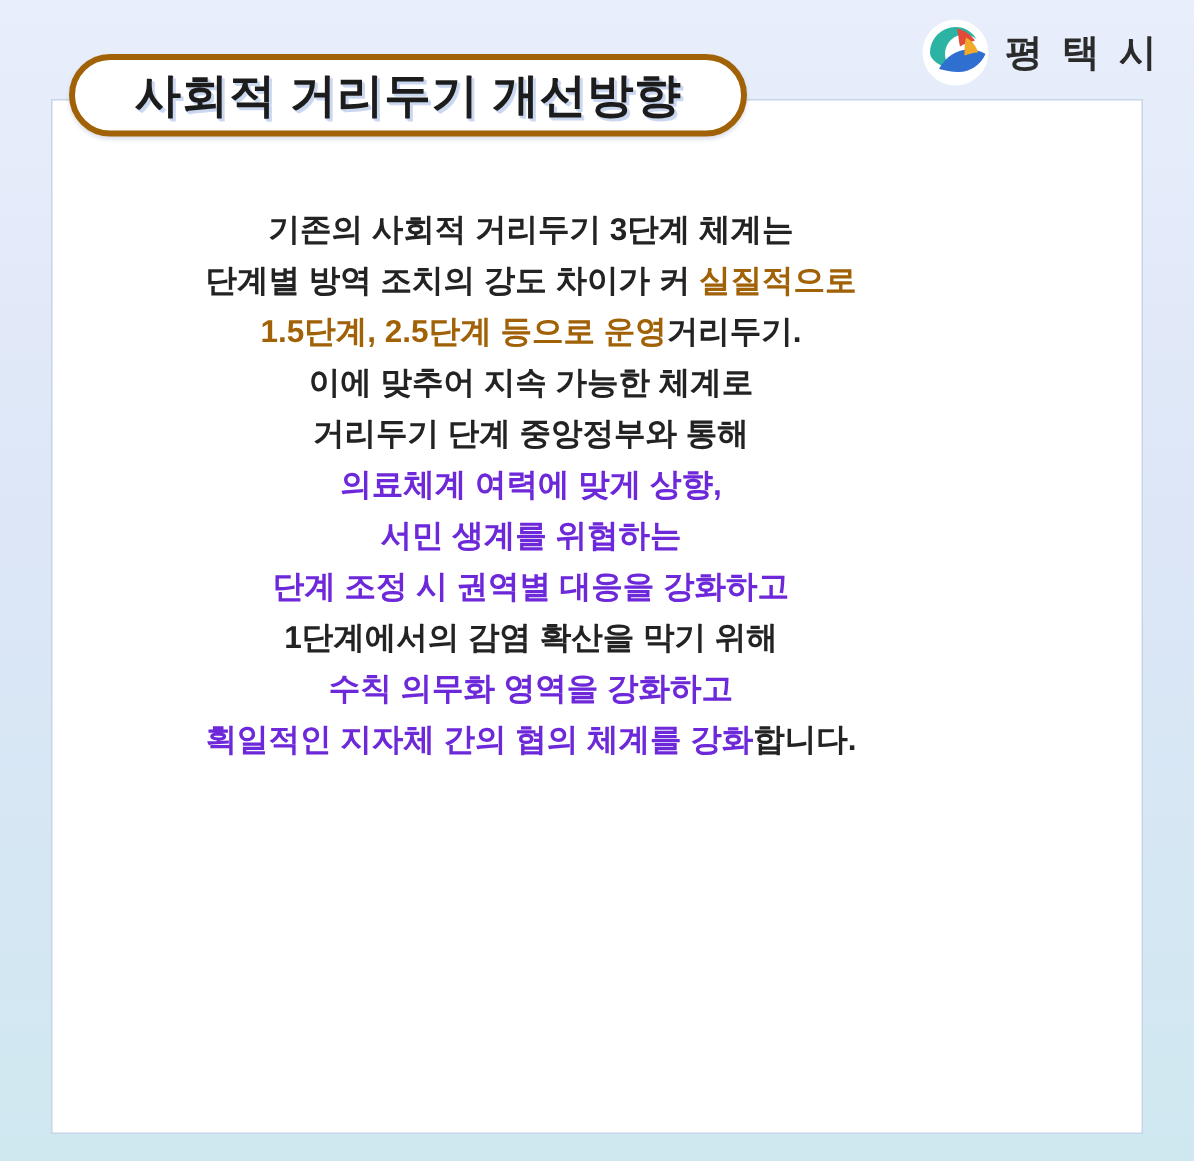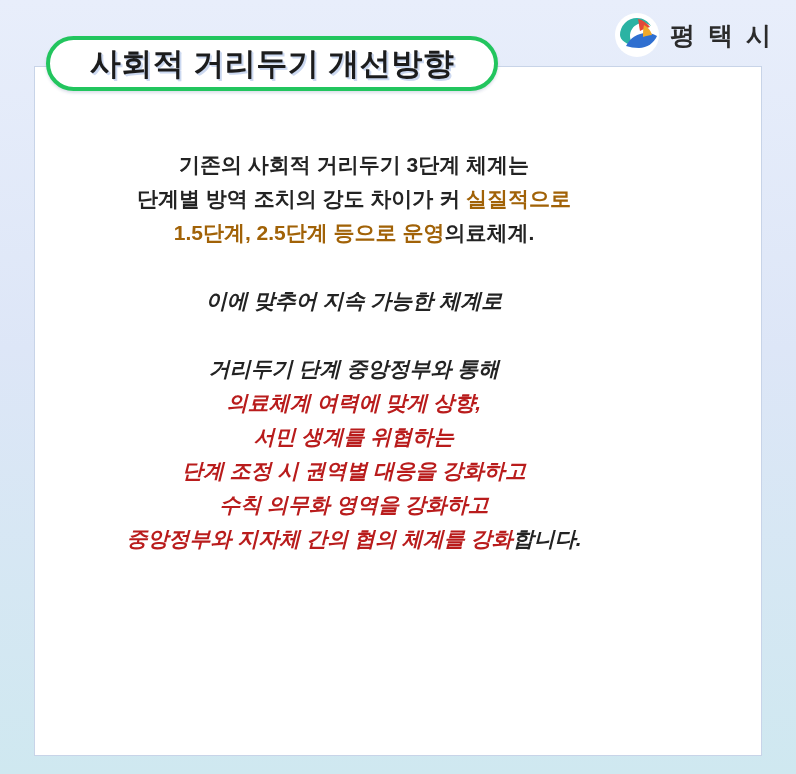--- a/index.html
+++ b/index.html
@@ -59,62 +59,60 @@
   }
 
   
   .title-pill {
     position: absolute;
     left: 46px;
     top: 36px;
     width: 452px;
     height: 55px;
     background: #ffffff;
-    border: 4px solid #22c55e;
+    border: 4px solid #a16207;
     border-radius: 28px;
     box-sizing: border-box;
     display: flex;
     align-items: center;
     justify-content: center;
     box-shadow: 0 2px 3px rgba(60, 80, 140, 0.18);
   }
   .title-text {
     font-size: 31px;
     font-weight: bold;
     color: #1c1c1c;
     letter-spacing: 0.5px;
     text-shadow: 1px 1px 0 #c9d6ef, 2px 2px 0 #cdd9f0;
     white-space: nowrap;
   }
 
   
   .body-wrap {
     position: absolute;
     left: 0;
-    top: 148px;
+    top: 137px;
     width: 708px;
     text-align: center;
   }
   .para {
     margin: 0 0 0 0;
     padding: 0;
   }
   .para + .para {
-    margin-top: 34px;
-    font-style: italic;
   }
   .line {
     font-size: 21px;
     font-weight: bold;
     color: #232323;
     line-height: 34px;
     white-space: nowrap;
   }
   .hl-blue { color: #a16207; }
-  .hl-green { color: #b91c1c; }
+  .hl-green { color: #6d28d9; }
   .plain { color: #232323; }
 </style>
 </head>
 <body>
 
 <div class="page">
 
   <div class="logo-area">
     <span class="logo-mark">
       <svg width="46" height="46" viewBox="0 0 46 46" aria-hidden="true">
@@ -131,28 +129,29 @@
   <div class="card"></div>
 
   <div class="title-pill">
     <span class="title-text">사회적 거리두기 개선방향</span>
   </div>
 
   <div class="body-wrap" id="body-content">
       <div class="para">
         <div class="line"><span class="plain">기존의 사회적 거리두기 3단계 체계는</span></div>
         <div class="line"><span class="plain">단계별 방역 조치의 강도 차이가 커 </span><span class="hl-blue">실질적으로</span></div>
-        <div class="line"><span class="hl-blue">1.5단계, 2.5단계 등으로 운영</span><span class="plain">의료체계.</span></div>
+        <div class="line"><span class="hl-blue">1.5단계, 2.5단계 등으로 운영</span><span class="plain">거리두기.</span></div>
       </div>
       <div class="para">
         <div class="line"><span class="plain">이에 맞추어 지속 가능한 체계로</span></div>
       </div>
       <div class="para">
         <div class="line"><span class="plain">거리두기 단계 중앙정부와 통해</span></div>
         <div class="line"><span class="hl-green">의료체계 여력에 맞게 상향,</span></div>
         <div class="line"><span class="hl-green">서민 생계를 위협하는</span></div>
         <div class="line"><span class="hl-green">단계 조정 시 권역별 대응을 강화하고</span></div>
+        <div class="line"><span class="plain">1단계에서의 감염 확산을 막기 위해</span></div>
         <div class="line"><span class="hl-green">수칙 의무화 영역을 강화하고</span></div>
-        <div class="line"><span class="hl-green">중앙정부와 지자체 간의 협의 체계를 강화</span><span class="plain">합니다.</span></div>
+        <div class="line"><span class="hl-green">획일적인 지자체 간의 협의 체계를 강화</span><span class="plain">합니다.</span></div>
       </div>
     </div>
 
 </div>
 
 </body></html>

